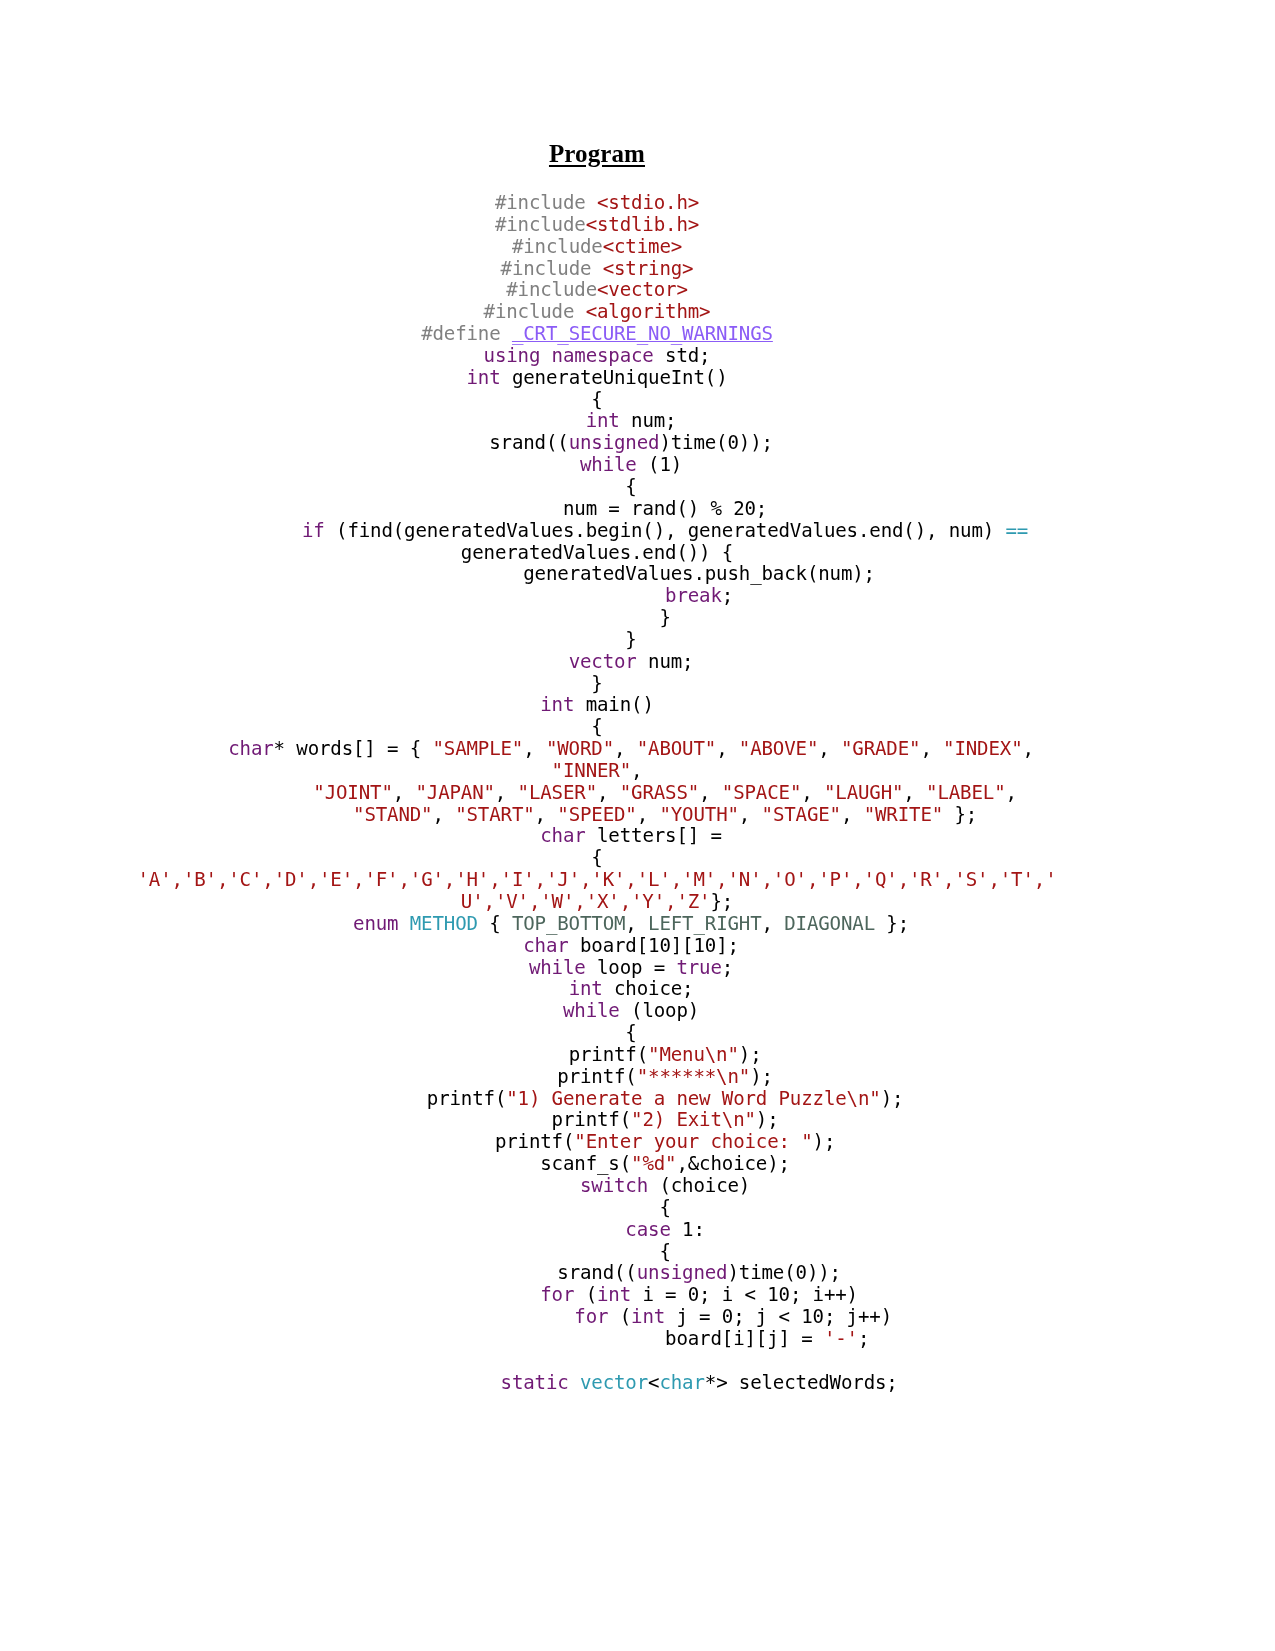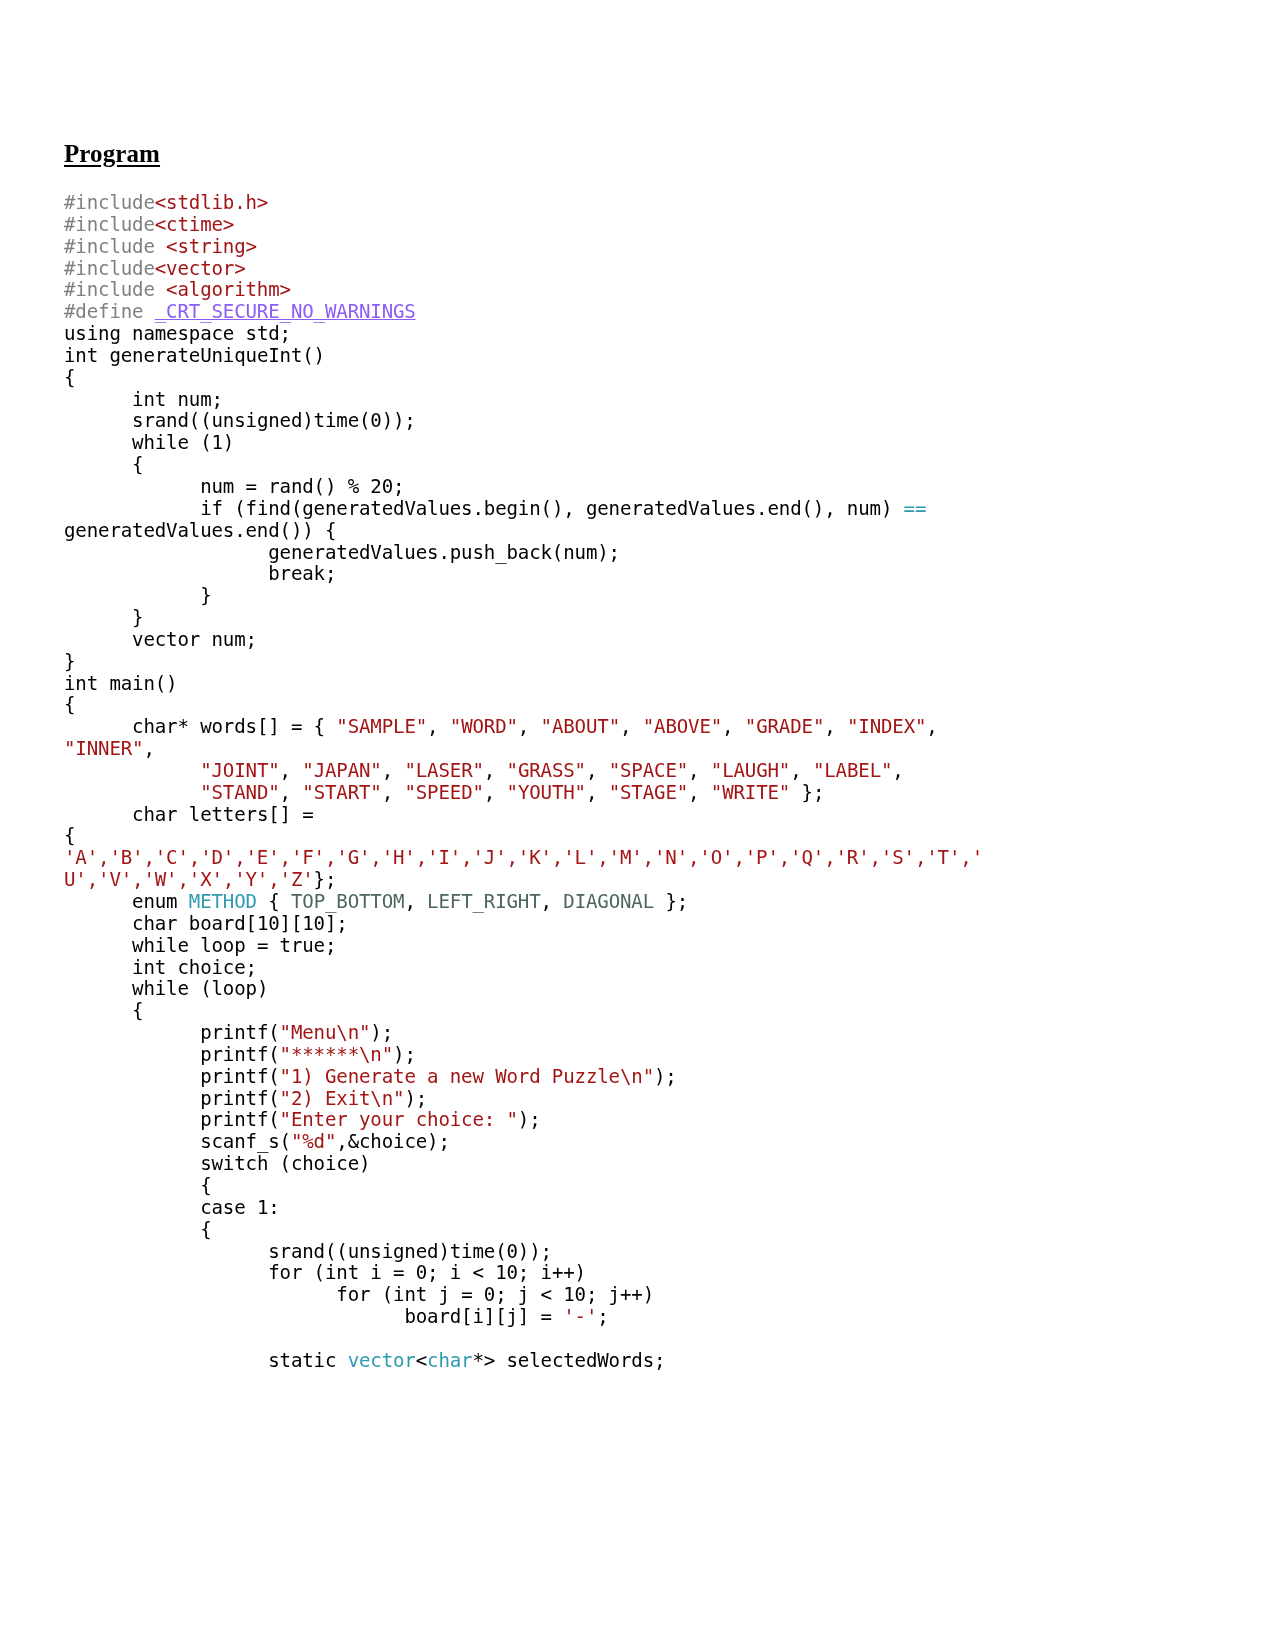--- a/index.html
+++ b/index.html
@@ -14,20 +14,21 @@
     font-family: "Liberation Serif", serif;
     -webkit-font-smoothing: antialiased;
   }
   .page {
     position: relative;
     width: 1275px;
     height: 1651px;
     background: #ffffff;
     box-sizing: border-box;
     padding: 140px 145px 0 64px;
+    text-align: center;
   }
   .doc-heading {
     font-family: "Liberation Serif", serif;
     font-size: 25px;
     font-weight: bold;
     color: #000000;
     text-decoration: underline;
     text-underline-offset: 3px;
     margin: 0 0 24px 0;
     letter-spacing: 0.1px;
@@ -44,35 +45,36 @@
   }
   .code-line {
     display: block;
     min-height: 21.85px;
     white-space: pre-wrap;
   }
   
   .tok-pre   { color: #808080; }
   .tok-hdr   { color: #a31515; }
   .tok-macro { color: #8b5cf6; text-decoration: underline; }
-  .tok-kw    { color: #000000; }
+  .tok-kw    { color: #701a75; }
   .tok-type  { color: #2e9ab0; }
   .tok-str   { color: #a31515; }
   .tok-enum  { color: #4d665c; }
   .tok-op    { color: #2e9ab0; }
   .tok-plain { color: #000000; }
 </style>
 </head>
 <body>
 
 <div class="page">
 
   <h1 class="doc-heading">Program</h1>
 
-  <pre class="code-block" id="code-block"><span class="code-line"><span class="tok-pre">#include</span><span class="tok-hdr">&lt;stdlib.h&gt;</span>
+  <pre class="code-block" id="code-block"><span class="code-line"><span class="tok-pre">#include </span><span class="tok-hdr">&lt;stdio.h&gt;</span>
+</span><span class="code-line"><span class="tok-pre">#include</span><span class="tok-hdr">&lt;stdlib.h&gt;</span>
 </span><span class="code-line"><span class="tok-pre">#include</span><span class="tok-hdr">&lt;ctime&gt;</span>
 </span><span class="code-line"><span class="tok-pre">#include </span><span class="tok-hdr">&lt;string&gt;</span>
 </span><span class="code-line"><span class="tok-pre">#include</span><span class="tok-hdr">&lt;vector&gt;</span>
 </span><span class="code-line"><span class="tok-pre">#include </span><span class="tok-hdr">&lt;algorithm&gt;</span>
 </span><span class="code-line"><span class="tok-pre">#define </span><span class="tok-macro">_CRT_SECURE_NO_WARNINGS</span>
 </span><span class="code-line"><span class="tok-kw">using namespace </span><span class="tok-plain">std;</span>
 </span><span class="code-line"><span class="tok-kw">int</span><span class="tok-plain"> generateUniqueInt()</span>
 </span><span class="code-line"><span class="tok-plain">{</span>
 </span><span class="code-line"><span class="tok-plain">      </span><span class="tok-kw">int</span><span class="tok-plain"> num;</span>
 </span><span class="code-line"><span class="tok-plain">      srand((</span><span class="tok-kw">unsigned</span><span class="tok-plain">)time(0));</span>

